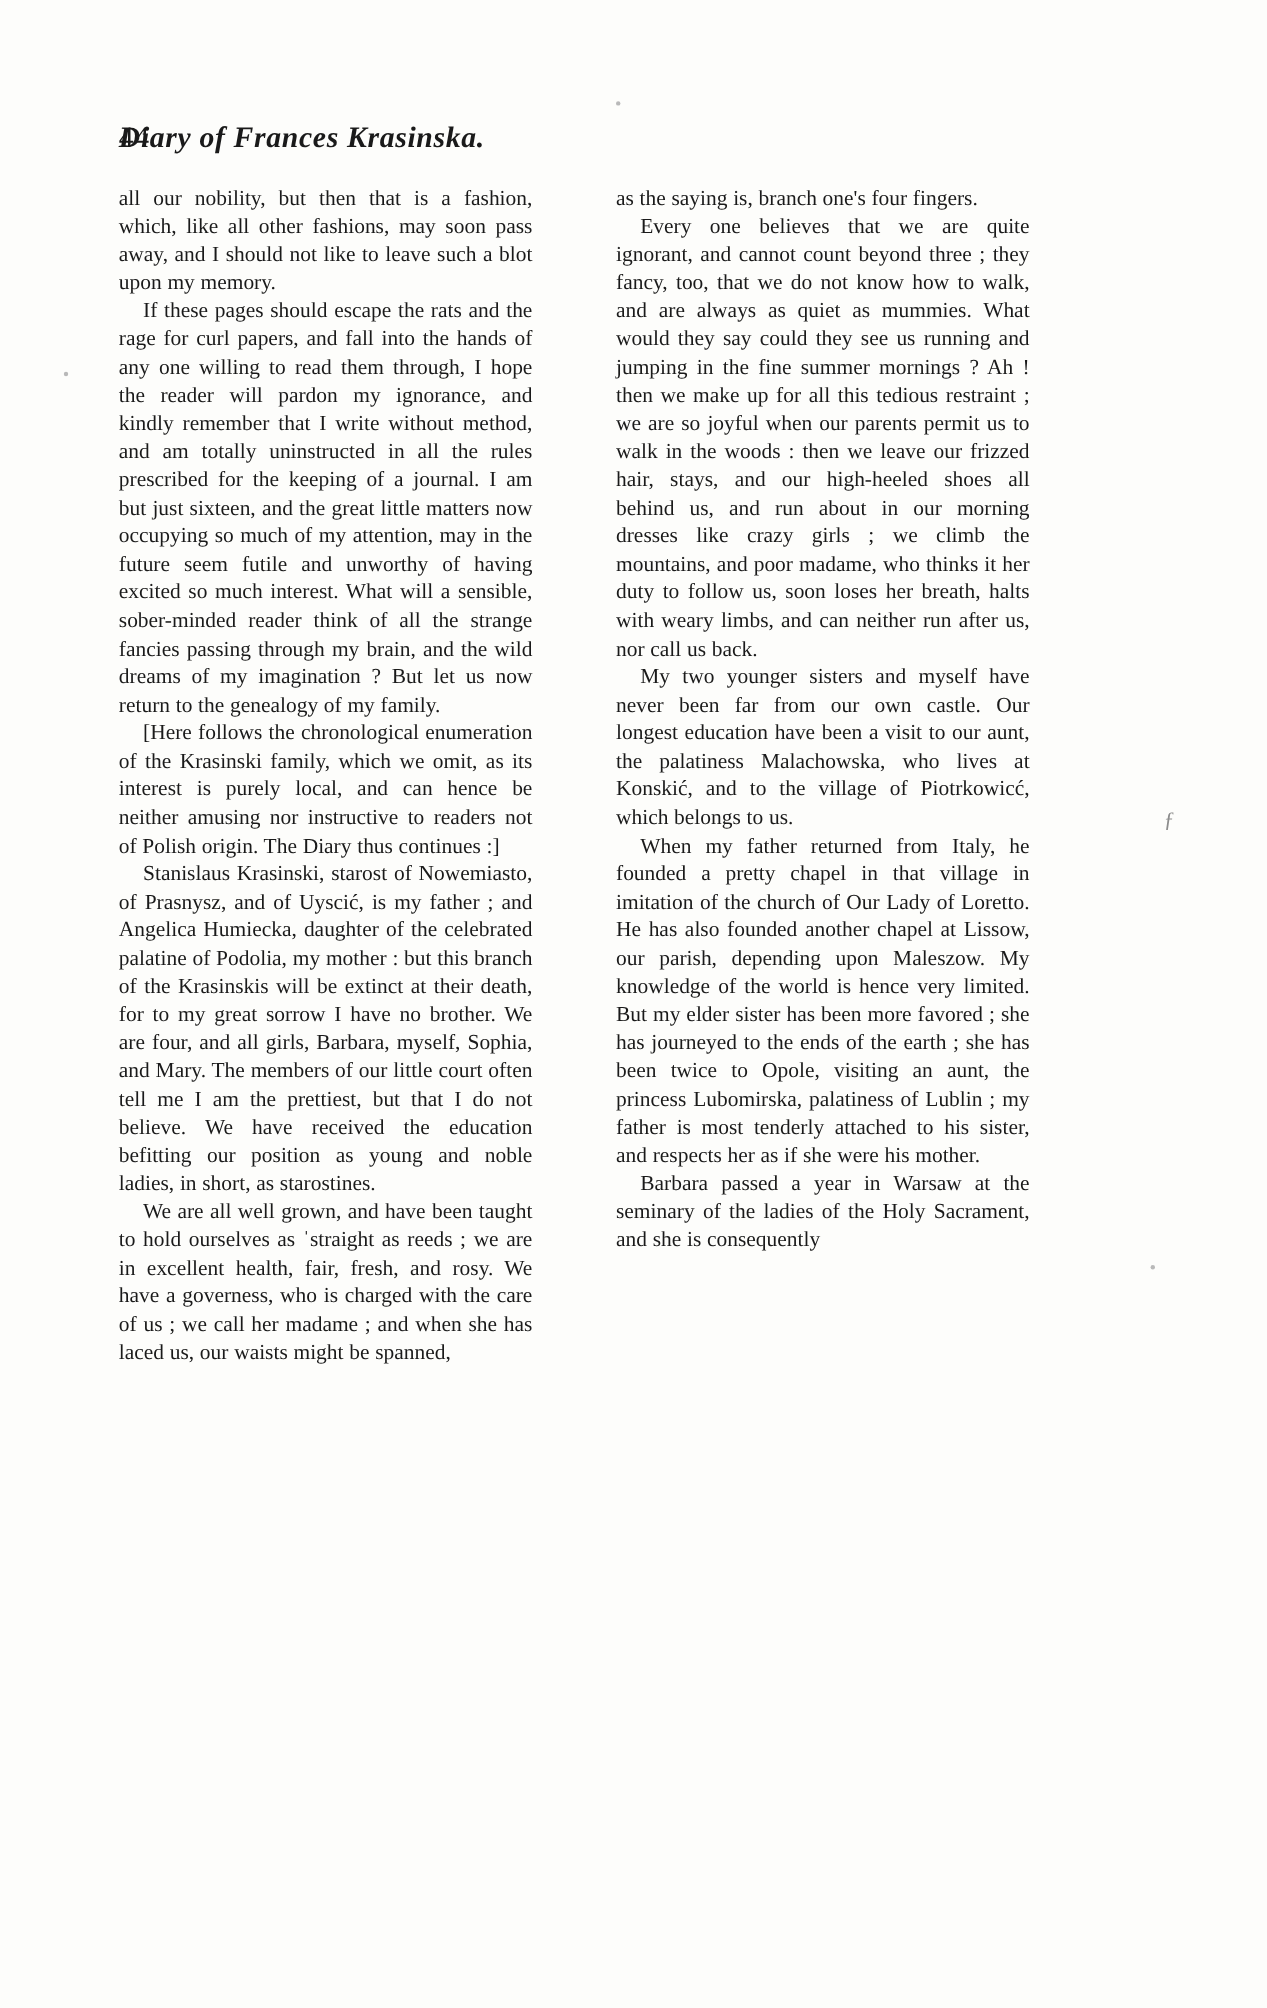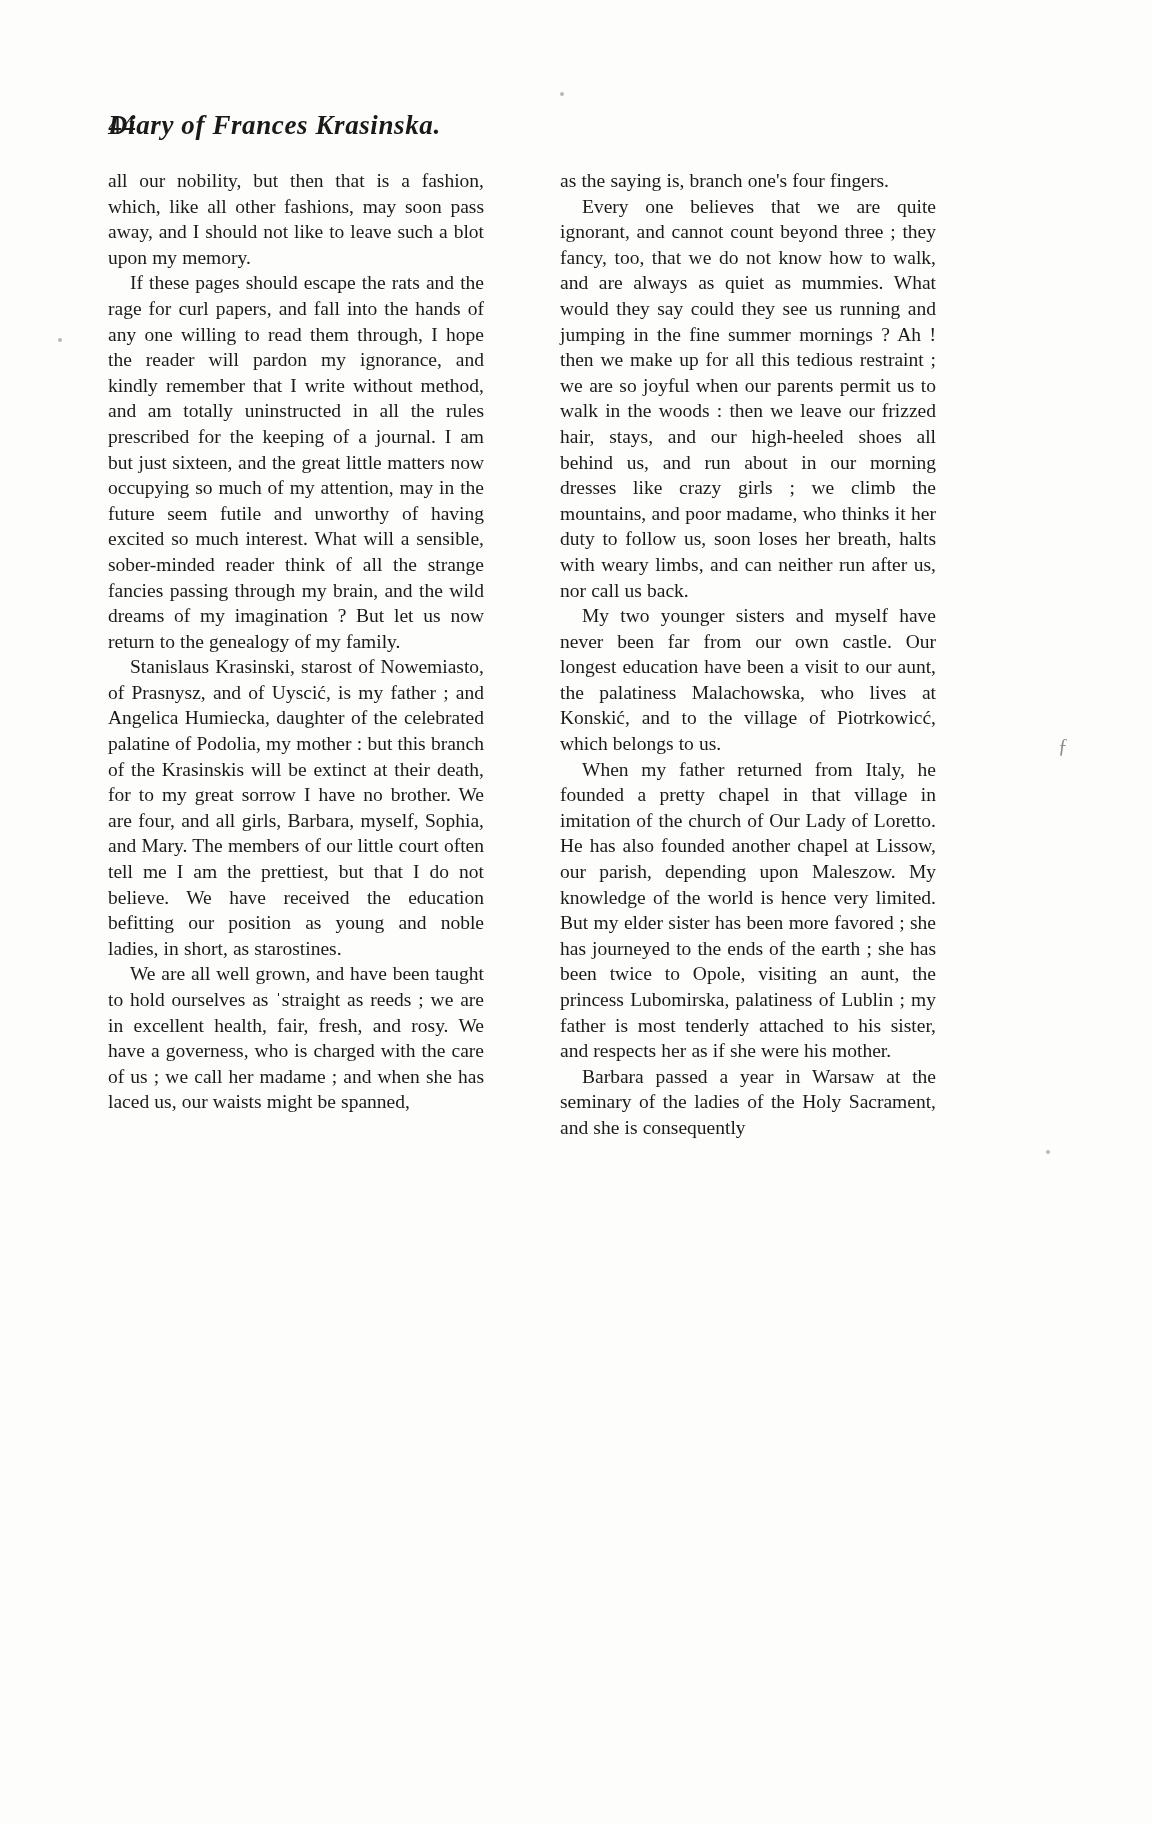--- a/index.html
+++ b/index.html
@@ -99,20 +99,21 @@
   <div class="header">
     <div class="folio">44</div>
     <div class="running-title">Diary of Frances Krasinska.</div>
   </div>
 
   <div class="columns">
 
     <div class="col">
       <p class="noindent">all our nobility, but then that is a fashion, which, like all other fashions, may soon pass away, and I should not like to leave such a blot upon my memory.</p>
       <p class="indent">If these pages should escape the rats and the rage for curl papers, and fall into the hands of any one willing to read them through, I hope the reader will pardon my ignorance, and kindly remember that I write without method, and am totally uninstructed in all the rules prescribed for the keeping of a journal. I am but just sixteen, and the great little matters now occupying so much of my attention, may in the future seem futile and unworthy of having excited so much interest. What will a sensible, sober-minded reader think of all the strange fancies passing through my brain, and the wild dreams of my imagination ? But let us now return to the genealogy of my family.</p>
+      <p class="indent">[Here follows the chronological enumeration of the Krasinski family, which we omit, as its interest is purely local, and can hence be neither amusing nor instructive to readers not of Polish origin. The Diary thus continues :]</p>
       <p class="indent">Stanislaus Krasinski, starost of Nowemiasto, of Prasnysz, and of Uyscić, is my father ; and Angelica Humiecka, daughter of the celebrated palatine of Podolia, my mother : but this branch of the Krasinskis will be extinct at their death, for to my great sorrow I have no brother. We are four, and all girls, Barbara, myself, Sophia, and Mary. The members of our little court often tell me I am the prettiest, but that I do not believe. We have received the education befitting our position as young and noble ladies, in short, as starostines.</p>
       <p class="indent">We are all well grown, and have been taught to hold ourselves as ˈstraight as reeds ; we are in excellent health, fair, fresh, and rosy. We have a governess, who is charged with the care of us ; we call her madame ; and when she has laced us, our waists might be spanned,</p>
     </div>
 
     <div class="col">
       <p class="noindent">as the saying is, branch one's four fingers.</p>
       <p class="indent">Every one believes that we are quite ignorant, and cannot count beyond three ; they fancy, too, that we do not know how to walk, and are always as quiet as mummies. What would they say could they see us running and jumping in the fine summer mornings ? Ah ! then we make up for all this tedious restraint ; we are so joyful when our parents permit us to walk in the woods : then we leave our frizzed hair, stays, and our high-heeled shoes all behind us, and run about in our morning dresses like crazy girls ; we climb the mountains, and poor madame, who thinks it her duty to follow us, soon loses her breath, halts with weary limbs, and can neither run after us, nor call us back.</p>
       <p class="indent">My two younger sisters and myself have never been far from our own castle. Our longest education have been a visit to our aunt, the palatiness Malachowska, who lives at Konskić, and to the village of Piotrkowicć, which belongs to us.</p>
       <p class="indent">When my father returned from Italy, he founded a pretty chapel in that village in imitation of the church of Our Lady of Loretto. He has also founded another chapel at Lissow, our parish, depending upon Maleszow. My knowledge of the world is hence very limited. But my elder sister has been more favored ; she has journeyed to the ends of the earth ; she has been twice to Opole, visiting an aunt, the princess Lubomirska, palatiness of Lublin ; my father is most tenderly attached to his sister, and respects her as if she were his mother.</p>
       <p class="indent">Barbara passed a year in Warsaw at the seminary of the ladies of the Holy Sacrament, and she is consequently</p>

